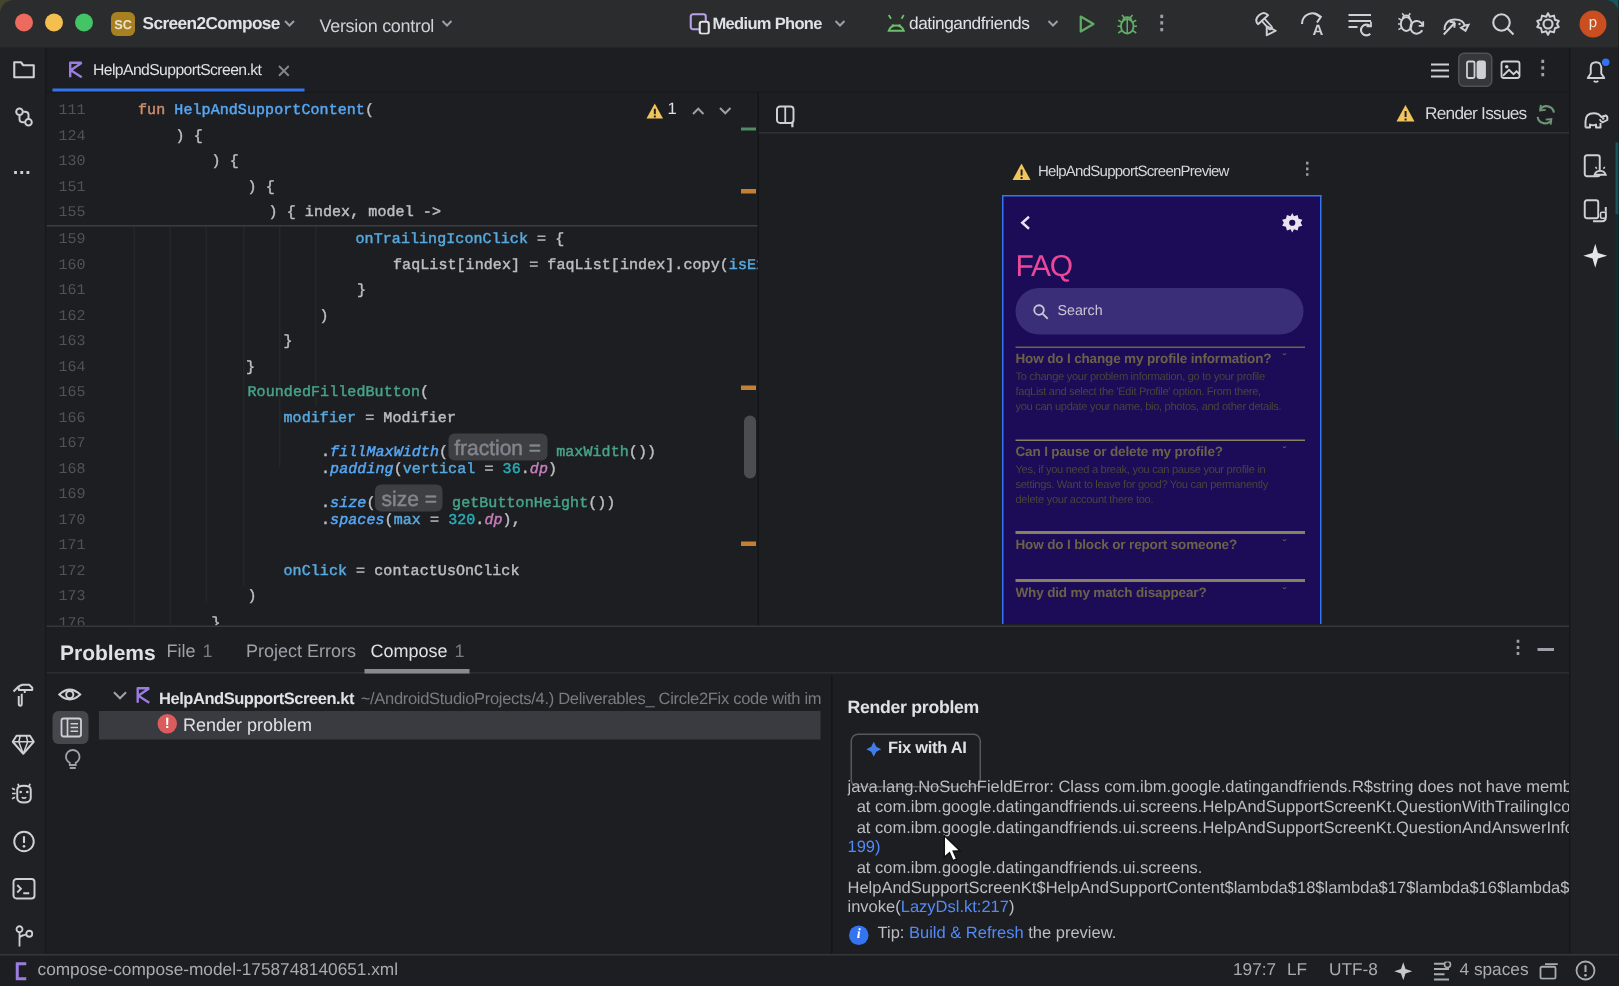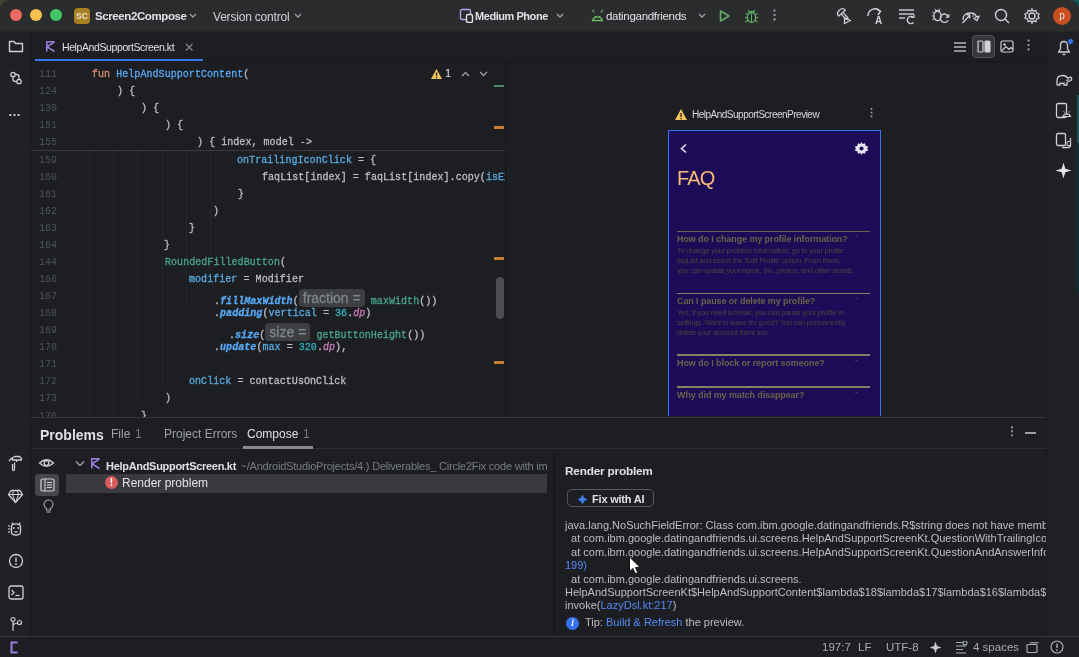--- a/index.html
+++ b/index.html
@@ -1,19 +1,19 @@
 <!DOCTYPE html>
 <html><head><meta charset="utf-8"><style>
 *{margin:0;padding:0;box-sizing:border-box}
 html,body{width:1079px;height:657px;background:#1d1e21;font-family:"Liberation Sans",sans-serif;overflow:hidden;position:relative}
 .a{position:absolute}
 svg{display:block}
 .ln{position:absolute;left:0;width:26px;text-align:right;color:#4e535a;font-size:10px;line-height:16px;height:16px;font-family:"Liberation Mono",monospace}
 .cl{position:absolute;white-space:pre;font-size:10px;line-height:16px;height:16px;font-family:"Liberation Mono",monospace;color:#bcbec4;letter-spacing:0.05px;-webkit-text-stroke:0.3px}
-.kw{color:#cf8e6d}.fn{color:#56a8f5}.arg{color:#57aae0}.ext{color:#56a8f5;font-style:italic;font-weight:bold}
+.kw{color:#cf8e6d}.fn{color:#56a8f5}.arg{color:#57aae0}.ext{color:#56a8f5;font-style:italic;font-weight:normal}
 .cmp{color:#47a38c}.num{color:#2aacb8}.prop{color:#c77dbb;font-style:italic}
 .res{color:#6aab73;font-style:italic;text-decoration:underline}
 .chip{display:inline-block;background:#3d3f43;color:#81858c;font-size:14px;border-radius:4px;padding:3px 4px;line-height:12px;vertical-align:1px;letter-spacing:0;font-family:"Liberation Sans",sans-serif}
 .guide{position:absolute;width:1px;background:#242629}
 .faqt{position:absolute;width:194px;color:#6b6249;font-size:9px;font-weight:bold;letter-spacing:-0.1px;white-space:nowrap;overflow:hidden}
 .faqb{position:absolute;width:194px;color:#4a453b;font-size:7.4px;letter-spacing:-0.2px;white-space:nowrap;overflow:hidden}
 .sep{position:absolute;left:678px;width:193px;height:1.5px}
 .sbtxt{color:#a8abb2;font-size:11.5px}
 </style></head>
 <body>
@@ -189,46 +189,46 @@
  <div class="guide" style="left:179px;top:89px;height:120px"></div>
  <div class="ln" style="top:5px">111</div>
     <div class="cl" style="left:61px;top:5px"><span class="kw">fun</span> <span class="fn">HelpAndSupportContent</span>(</div>
  <div class="ln" style="top:22px">124</div>
     <div class="cl" style="left:86px;top:22px">) {</div>
  <div class="ln" style="top:39px">130</div>
     <div class="cl" style="left:110px;top:39px">) {</div>
  <div class="ln" style="top:56px">151</div>
     <div class="cl" style="left:134px;top:56px">) {</div>
  <div class="ln" style="top:73px">155</div>
-    <div class="cl" style="left:166px;top:73px">) { index, model -&gt;</div>
+    <div class="cl" style="left:148px;top:73px">) { index, model -&gt;</div>
  <div class="a" style="left:0;top:88px;width:475px;height:1px;background:#3a3d41"></div>
  <div class="ln" style="top:91px">159</div>
     <div class="cl" style="left:206px;top:91px"><span class="arg">onTrailingIconClick</span> = {</div>
  <div class="ln" style="top:108px">160</div>
     <div class="cl" style="left:231px;top:108px">faqList[index] = faqList[index].copy(<span class="arg">isEx</span></div>
  <div class="ln" style="top:125px">161</div>
     <div class="cl" style="left:207px;top:125px">}</div>
  <div class="ln" style="top:142px">162</div>
     <div class="cl" style="left:182px;top:142px">)</div>
  <div class="ln" style="top:159px">163</div>
     <div class="cl" style="left:158px;top:159px">}</div>
  <div class="ln" style="top:176px">164</div>
     <div class="cl" style="left:133px;top:176px">}</div>
- <div class="ln" style="top:193px">144</div>
+ <div class="ln" style="top:193px">165</div>
     <div class="cl" style="left:134px;top:193px"><span class="cmp">RoundedFilledButton</span>(</div>
  <div class="ln" style="top:210px">166</div>
     <div class="cl" style="left:158px;top:210px"><span class="arg">modifier</span> = Modifier</div>
  <div class="ln" style="top:227px">167</div>
     <div class="cl" style="left:183px;top:227px">.<span class="ext">fillMaxWidth</span>(<span class="chip">fraction =</span> <span class="cmp">maxWidth</span>())</div>
  <div class="ln" style="top:244px">168</div>
     <div class="cl" style="left:183px;top:244px">.<span class="ext">padding</span>(<span class="arg">vertical</span> = <span class="num">36</span>.<span class="prop">dp</span>)</div>
  <div class="ln" style="top:261px">169</div>
-    <div class="cl" style="left:198px;top:261px">.<span class="ext">size</span>(<span class="chip">size =</span> <span class="cmp">getButtonHeight</span>())</div>
+    <div class="cl" style="left:183px;top:261px">.<span class="ext">size</span>(<span class="chip">size =</span> <span class="cmp">getButtonHeight</span>())</div>
  <div class="ln" style="top:278px">170</div>
-    <div class="cl" style="left:183px;top:278px">.<span class="ext">update</span>(<span class="arg">max</span> = <span class="num">320</span>.<span class="prop">dp</span>),</div>
+    <div class="cl" style="left:183px;top:278px">.<span class="ext">spaces</span>(<span class="arg">max</span> = <span class="num">320</span>.<span class="prop">dp</span>),</div>
  <div class="ln" style="top:295px">171</div>
  <div class="ln" style="top:312px">172</div>
     <div class="cl" style="left:158px;top:312px"><span class="arg">onClick</span> = contactUsOnClick</div>
  <div class="ln" style="top:329px">173</div>
     <div class="cl" style="left:134px;top:329px">)</div>
  <div class="ln" style="top:347px">176</div>
     <div class="cl" style="left:110px;top:347px">}</div>
  <svg class="a" style="left:399px;top:6px" width="13" height="12">
       <path d="M6.5 1 L12 11 L1 11 Z" fill="#f2c55c"></path>
       <rect x="5.9" y="4.5" width="1.3" height="3.6" fill="#1d1e21"></rect>
@@ -241,36 +241,61 @@
  <svg class="a" style="left:448px;top:9px" width="9" height="6">
       <path d="M1 1l3.5 3.5L8 1" stroke="#9da0a8" stroke-width="1.3" fill="none"></path>
     </svg>
  <div class="a" style="left:463px;top:23px;width:10px;height:2px;background:#4f8c61"></div>
  <div class="a" style="left:463px;top:64px;width:10px;height:3px;background:#c57f33"></div>
  <div class="a" style="left:463px;top:195px;width:10px;height:3px;background:#c57f33"></div>
  <div class="a" style="left:463px;top:299px;width:10px;height:3px;background:#c57f33"></div>
  <div class="a" style="left:465px;top:215px;width:8px;height:42px;border-radius:4px;background:#4b4d51"></div>
 </div>
 <div class="a" style="left:506px;top:62px;width:540px;height:355px;background:#1d1e21;overflow:hidden">
+ <div class="a" style="left:0;top:0;width:540px;height:27px;border-bottom:1px solid #303236">
+  <svg class="a" style="left:11px;top:8px" width="14" height="15" viewBox="0 0 14 15">
+        <rect x="1" y="1" width="11" height="11" rx="2" fill="none" stroke="#ced0d6" stroke-width="1.3"></rect>
+        <line x1="6.5" y1="1" x2="6.5" y2="12" stroke="#ced0d6" stroke-width="1.2"></line>
+        <rect x="10.5" y="12" width="1.5" height="3" fill="#ced0d6"></rect>
+      </svg>
+  <svg class="a" style="left:424px;top:7px" width="14" height="13">
+        <path d="M7 1 L13 12 L1 12 Z" fill="#f2c55c"></path>
+        <rect x="6.4" y="5" width="1.3" height="4" fill="#1d1e21"></rect>
+        <rect x="6.4" y="10" width="1.3" height="1.3" fill="#1d1e21"></rect>
+      </svg>
+  <div class="a" style="left:444px;top:7.5px;color:#d5d7dd;font-size:11.5px;letter-spacing:-0.5px">Render Issues</div>
+  <svg class="a" style="left:517px;top:7px" width="15" height="15" viewBox="0 0 16 16">
+        <path d="M13.8 6.5 A5.3 5.3 0 0 0 4 4.5 M2.2 9.5 A5.3 5.3 0 0 0 12 11.5" fill="none" stroke="#6e9376" stroke-width="1.5"></path>
+        <path d="M4.5 1 L4 5 L8 4.5" fill="none" stroke="#6e9376" stroke-width="1.3"></path>
+        <path d="M11.5 15 L12 11 L8 11.5" fill="none" stroke="#6e9376" stroke-width="1.3"></path>
+      </svg>
+ </div>
  <svg class="a" style="left:168px;top:46px" width="14" height="13">
       <path d="M7 1 L13 12 L1 12 Z" fill="#f2c55c"></path>
       <rect x="6.4" y="5" width="1.3" height="4" fill="#1d1e21"></rect>
       <rect x="6.4" y="10" width="1.3" height="1.3" fill="#1d1e21"></rect>
     </svg>
  <div class="a" style="left:186px;top:46.5px;color:#d5d7dd;font-size:10px;letter-spacing:-0.5px">HelpAndSupportScreenPreview</div>
  <div class="a" style="left:360px;top:44px;color:#9da0a8;font-size:11px;font-weight:bold">⋮</div>
  <div class="a" style="left:162px;top:68px;width:213px;height:285.5px;border:1.5px solid #3574f0;border-bottom:none;background:#1c0b56;overflow:hidden">
   <svg class="a" style="left:10px;top:12px" width="9" height="11">
         <path d="M7 1.5 L2.5 5.5 L7 9.5" stroke="#e8e4ef" stroke-width="1.6" fill="none"></path>
       </svg>
   <svg class="a" style="left:185px;top:10px" width="15" height="15" viewBox="0 0 16 16">
         <path d="M8 1 L9.2 3.3 L11.8 2.5 L12.5 5.2 L15.2 5.8 L14 8 L15.2 10.2 L12.5 10.8 L11.8 13.5 L9.2 12.7 L8 15 L6.8 12.7 L4.2 13.5 L3.5 10.8 L0.8 10.2 L2 8 L0.8 5.8 L3.5 5.2 L4.2 2.5 L6.8 3.3 Z" fill="#e8e4ef"></path>
         <circle cx="8" cy="8" r="2.2" fill="#1c0b56"></circle>
       </svg>
-  <div class="a" style="left:8px;top:35.5px;color:#fdba74;font-size:20px;letter-spacing:-0.8px">FAQ</div>
+  <div class="a" style="left:8px;top:35.5px;color:#ec4899;font-size:20px;letter-spacing:-0.8px">FAQ</div>
+  <div class="a" style="left:8px;top:61px;width:192px;height:31px;border-radius:15.5px;background:#3a2e78">
+   <svg class="a" style="left:11px;top:10px" width="12" height="12">
+          <circle cx="4.7" cy="4.7" r="3.2" fill="none" stroke="#cbc5d3" stroke-width="1.2"></circle>
+          <line x1="7.2" y1="7.2" x2="10.5" y2="10.5" stroke="#cbc5d3" stroke-width="1.2"></line>
+        </svg>
+   <div class="a" style="left:28px;top:10px;color:#cbc5d3;font-size:9.5px">Search</div>
+  </div>
   <div class="sep" style="left:8px;top:99.5px;background:#6b6549"></div>
   <div class="faqt" style="left:8px;top:102.5px">How do I change my profile information?</div>
   <div class="a" style="left:186px;top:103px;color:#6a6150;font-size:8px">ˇ</div>
   <div class="faqb" style="left:8px;top:114.5px">To change your problem information, go to your profile</div>
   <div class="faqb" style="left:8px;top:124.5px">faqList and select the 'Edit Profile' option. From there,</div>
   <div class="faqb" style="left:8px;top:134.5px">you can update your name, bio, photos, and other details.</div>
   <div class="sep" style="left:8px;top:161.5px;background:#878162"></div>
   <div class="faqt" style="left:8px;top:164.5px">Can I pause or delete my profile?</div>
   <div class="a" style="left:186px;top:165px;color:#6a6150;font-size:8px">ˇ</div>
   <div class="faqb" style="left:8px;top:176.5px">Yes, if you need a break, you can pause your profile in</div>
@@ -316,21 +341,21 @@
     </svg>
  <svg class="a" style="left:58px;top:39px" width="13" height="13" viewBox="0 0 13 13">
       <path d="M10.5 1.8 L2.8 1.8 L2.8 11.5 M10.5 1.8 L3.2 6.8 L10.5 11.5" fill="none" stroke="#9b7ce0" stroke-width="1.6" stroke-linejoin="round"></path>
     </svg>
  <div class="a" style="left:75px;top:38px;width:442px;height:16px;overflow:hidden;white-space:nowrap"><span style="color:#dfe1e5;font-size:11px;font-weight:bold;letter-spacing:-0.3px">HelpAndSupportScreen.kt</span> <span style="color:#787c82;font-size:11px;letter-spacing:-0.2px">~/AndroidStudioProjects/4.) Deliverables_ Circle2Fix code with ima</span></div>
  <div class="a" style="left:35px;top:56px;width:481px;height:19px;background:#393b40"></div>
  <div class="a" style="left:74px;top:58px;width:13px;height:13px;border-radius:7px;background:#db5c5c;color:#ffffff;font-size:10px;font-weight:bold;text-align:center;line-height:13px">!</div>
  <div class="a" style="left:91px;top:58px;color:#dfe1e5;font-size:12px">Render problem</div>
  <div class="a" style="left:523px;top:32px;width:1px;height:187px;background:#141517"></div>
  <div class="a" style="left:534px;top:45.5px;color:#dfe1e5;font-size:11.8px;font-weight:bold;letter-spacing:-0.2px">Render problem</div>
- <div class="a" style="left:536px;top:71px;width:87px;height:18px;border:1px solid #55585e;border-radius:5px">
+ <div class="a" style="left:536px;top:71px;width:87px;height:36px;border:1px solid #55585e;border-radius:5px">
   <svg class="a" style="left:9px;top:4px" width="11" height="11">
         <path d="M5.5 0.5 L7.2 3.8 L10.5 5.5 L7.2 7.2 L5.5 10.5 L3.8 7.2 L0.5 5.5 L3.8 3.8 Z" fill="#3f7ee8"></path>
       </svg>
   <div class="a" style="left:24px;top:2.5px;color:#dfe1e5;font-size:11px;font-weight:bold;letter-spacing:-0.2px">Fix with AI</div>
  </div>
  <div class="a" style="left:534px;top:101px;width:512px;height:112px;overflow:hidden;color:#bcbec4;font-size:11px;line-height:13.4px;white-space:pre"><span>java.lang.NoSuchFieldError: Class com.ibm.google.datingandfriends.R$string does not have member fi
   at com.ibm.google.datingandfriends.ui.screens.HelpAndSupportScreenKt.QuestionWithTrailingIconInf
   at com.ibm.google.datingandfriends.ui.screens.HelpAndSupportScreenKt.QuestionAndAnswerInfoSec
 <span style="color:#548af7">199)</span>
   at com.ibm.google.datingandfriends.ui.screens.
@@ -339,20 +364,21 @@
  <div class="a" style="left:535px;top:199px;width:13px;height:13px;border-radius:7px;background:#3574f0;color:#fff;font-size:9.5px;font-style:italic;font-weight:bold;text-align:center;line-height:13px;font-family:'Liberation Serif',serif">i</div>
  <div class="a" style="left:554px;top:198px;font-size:11px;color:#bcbec4">Tip: <span style="color:#548af7">Build &amp; Refresh</span> the preview.</div>
 </div>
 <svg class="a" style="left:628px;top:556px" width="14" height="20" viewBox="0 0 14 20">
     <path d="M1.5 1 L1.5 15.5 L5 12.5 L7.3 17.8 L9.8 16.7 L7.5 11.5 L12 11.2 Z" fill="#fff" stroke="#111" stroke-width="1"></path>
   </svg>
 <div class="a" style="left:0;top:636px;width:1079px;height:21px;background:#1d1e21;border-top:1px solid #35373a">
  <svg class="a" style="left:8px;top:4px" width="13" height="13" viewBox="0 0 13 13">
       <path d="M9.5 1.5 L3.5 1.5 L3.5 11.5 L9.5 11.5" fill="none" stroke="#9b7ce0" stroke-width="2"></path>
     </svg>
+ <div class="a sbtxt" style="left:25px;top:3.5px">compose-compose-model-1758748140651.xml</div>
  <div class="a sbtxt" style="left:822px;top:3.5px">197:7</div>
  <div class="a sbtxt" style="left:858px;top:3.5px">LF</div>
  <div class="a sbtxt" style="left:886px;top:3.5px">UTF-8</div>
  <svg class="a" style="left:929px;top:4px" width="13" height="13">
       <path d="M6.5 0.5 L8 5 L12.5 6.5 L8 8 L6.5 12.5 L5 8 L0.5 6.5 L5 5 Z" fill="#c6c9ce"></path>
     </svg>
  <svg class="a" style="left:954px;top:4px" width="14" height="13" viewBox="0 0 14 13">
       <path d="M2 1.5 L9 1.5 M2 5 L12 5 M2 8.5 L9 8.5 M2 12 L12 12" stroke="#a8abb2" stroke-width="1.2"></path>
       <circle cx="11" cy="2" r="2" fill="#1d1e21" stroke="#a8abb2" stroke-width="1.1"></circle>
     </svg>

